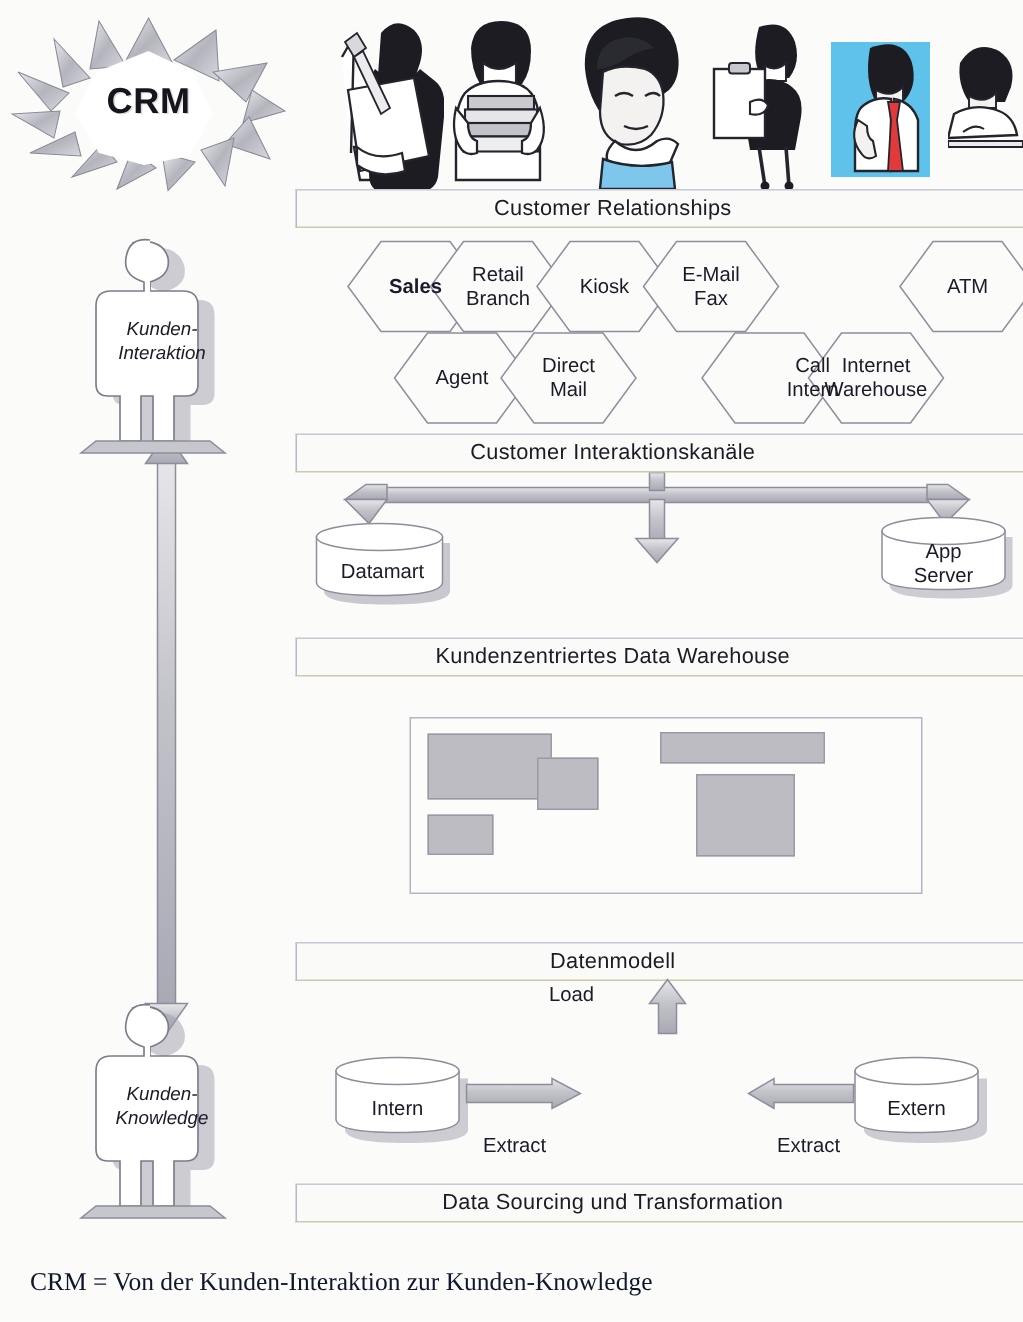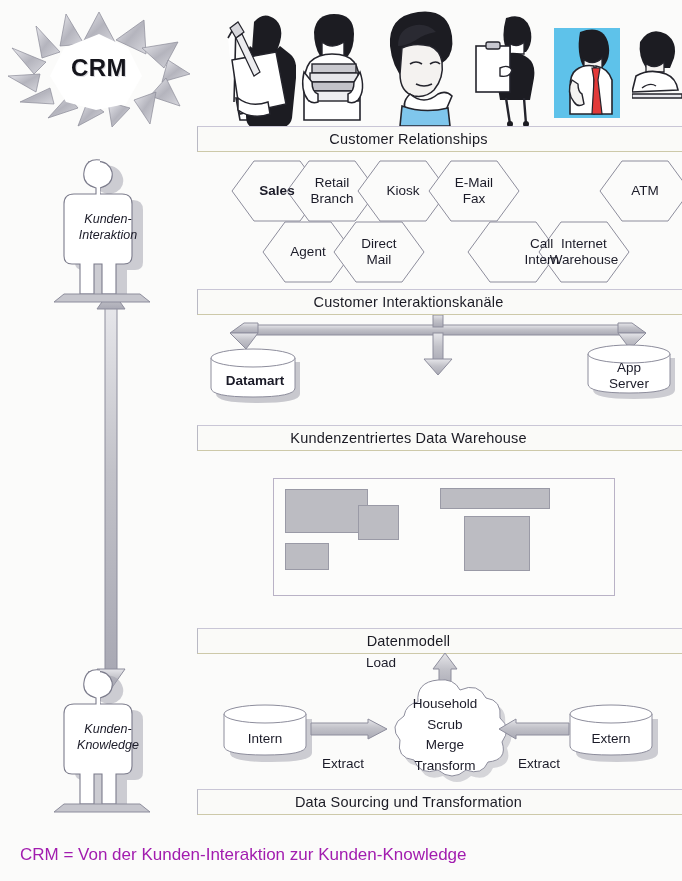--- a/index.html
+++ b/index.html
@@ -71,22 +71,22 @@
   }
 
   
   .smlabel{
     position:absolute;font-size:13.5px;color:#1b1b28;white-space:nowrap;
   }
 
   
   #caption{
     position:absolute;left:20px;top:845px;
-    font-family:Liberation Sans, sans-serif;
-    font-size:17px;color:#a21caf;white-space:nowrap;
+    font-family:Liberation Serif, serif;
+    font-size:17px;color:#0f172a;white-space:nowrap;
   }
 
   
   .figure{position:absolute;font-style:italic;}
   .figure .flbl{
     position:absolute;left:0;width:100%;text-align:center;
     font-size:12.5px;color:#1b1b28;line-height:1.25;z-index:4;
   }
 </style>
 </head>
@@ -292,21 +292,21 @@
       <polygon points="196,44 224,44 210,60"></polygon>
     </g>
   </svg>
 
   <div class="cyl" style="left:205px;top:344px;width:96px;height:54px;">
     <svg width="100" height="60" viewBox="0 0 100 60">
       <path d="M6 46 L6 14 L90 14 L90 46 q0 9 -42 9 q-42 0 -42 -9 z" fill="#9e9eaa" opacity=".55" transform="translate(5,4)"></path>
       <path d="M6 14 L6 44 q0 9 42 9 q42 0 42 -9 L90 14 Z" fill="#ffffff" stroke="#8d8d9c" stroke-width="1"></path>
       <ellipse cx="48" cy="14" rx="42" ry="9" fill="#ffffff" stroke="#8d8d9c" stroke-width="1"></ellipse>
     </svg>
-    <div class="lbl" style="padding-left:2px;padding-top:10px;font-weight:bold;">Datamart</div>
+    <div class="lbl" style="padding-left:2px;padding-top:10px;">Datamart</div>
   </div>
 
 
   <div class="cyl" style="left:583px;top:340px;width:92px;height:56px;">
     <svg width="96" height="62" viewBox="0 0 96 62">
       <path d="M5 46 L5 14 L87 14 L87 46 q0 9 -41 9 q-41 0 -41 -9 z" fill="#9e9eaa" opacity=".5" transform="translate(5,4)"></path>
       <path d="M5 14 L5 44 q0 9 41 9 q41 0 41 -9 L87 14 Z" fill="#ffffff" stroke="#8d8d9c" stroke-width="1"></path>
       <ellipse cx="46" cy="14" rx="41" ry="9" fill="#ffffff" stroke="#8d8d9c" stroke-width="1"></ellipse>
     </svg>
     <div class="lbl" style="flex-direction:column;padding-top:8px;text-align:right;">
@@ -331,32 +331,20 @@
     <span>Datenmodell</span>
   </div>
 
   <svg class="abs" style="left:432px;top:652px;width:26px;height:38px;" viewBox="0 0 26 38">
     <g fill="url(#ag)" stroke="#8d8d9c" stroke-width="1">
       <polygon points="13,1 25,17 19,17 19,37 7,37 7,17 1,17"></polygon>
     </g>
   </svg>
   <div class="smlabel" style="left:366px;top:655px;">Load</div>
 
-  <div class="abs" style="left:378px;top:672px;width:134px;height:110px;">
-    <svg width="134" height="110" viewBox="0 0 134 110">
-      <path d="M40 30 q-2 -20 20 -22 q16 -2 22 10 q18 -8 26 8 q16 2 14 20 q12 10 2 24 q6 18 -14 20 q-6 14 -22 8 q-14 12 -28 0 q-18 6 -24 -10 q-18 -2 -14 -20 q-12 -14 4 -24 q2 -12 14 -14 z" fill="#a6a6b2" opacity=".45" transform="translate(5,6)"></path>
-      <path d="M40 30 q-2 -20 20 -22 q16 -2 22 10 q18 -8 26 8 q16 2 14 20 q12 10 2 24 q6 18 -14 20 q-6 14 -22 8 q-14 12 -28 0 q-18 6 -24 -10 q-18 -2 -14 -20 q-12 -14 4 -24 q2 -12 14 -14 z" fill="#ffffff" stroke="#8d8d9c" stroke-width="1"></path>
-    </svg>
-    <div class="abs" style="left:0;top:22px;width:134px;text-align:center;font-size:13.5px;color:#1b1b28;line-height:1.52;">
-      <div>Household</div>
-      <div>Scrub</div>
-      <div>Merge</div>
-      <div>Transform</div>
-    </div>
-  </div>
 
   <div class="cyl" style="left:219px;top:700px;width:92px;height:58px;">
     <svg width="96" height="64" viewBox="0 0 96 64">
       <path d="M5 48 L5 14 L87 14 L87 48 q0 9 -41 9 q-41 0 -41 -9 z" fill="#9e9eaa" opacity=".5" transform="translate(6,5)"></path>
       <path d="M5 14 L5 46 q0 9 41 9 q41 0 41 -9 L87 14 Z" fill="#ffffff" stroke="#8d8d9c" stroke-width="1"></path>
       <ellipse cx="46" cy="14" rx="41" ry="9" fill="#ffffff" stroke="#8d8d9c" stroke-width="1"></ellipse>
     </svg>
     <div class="lbl" style="padding-top:10px;padding-right:4px;">Intern</div>
   </div>
 

